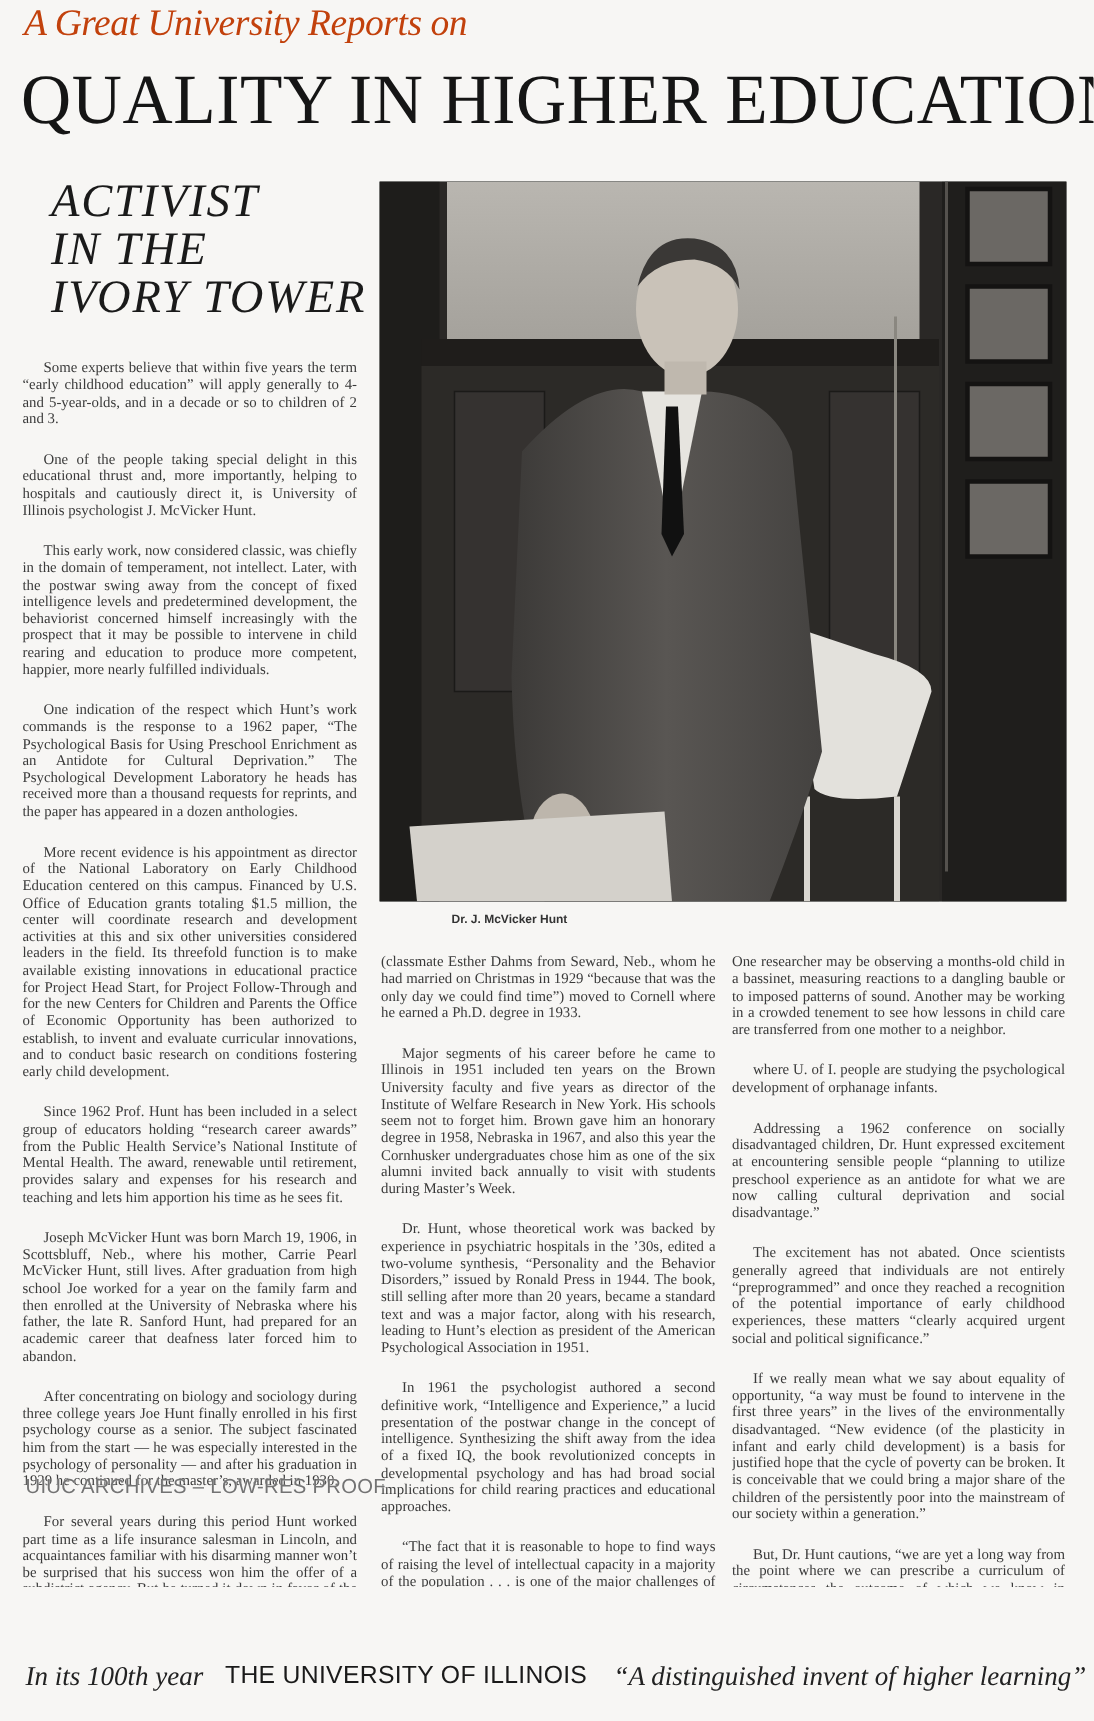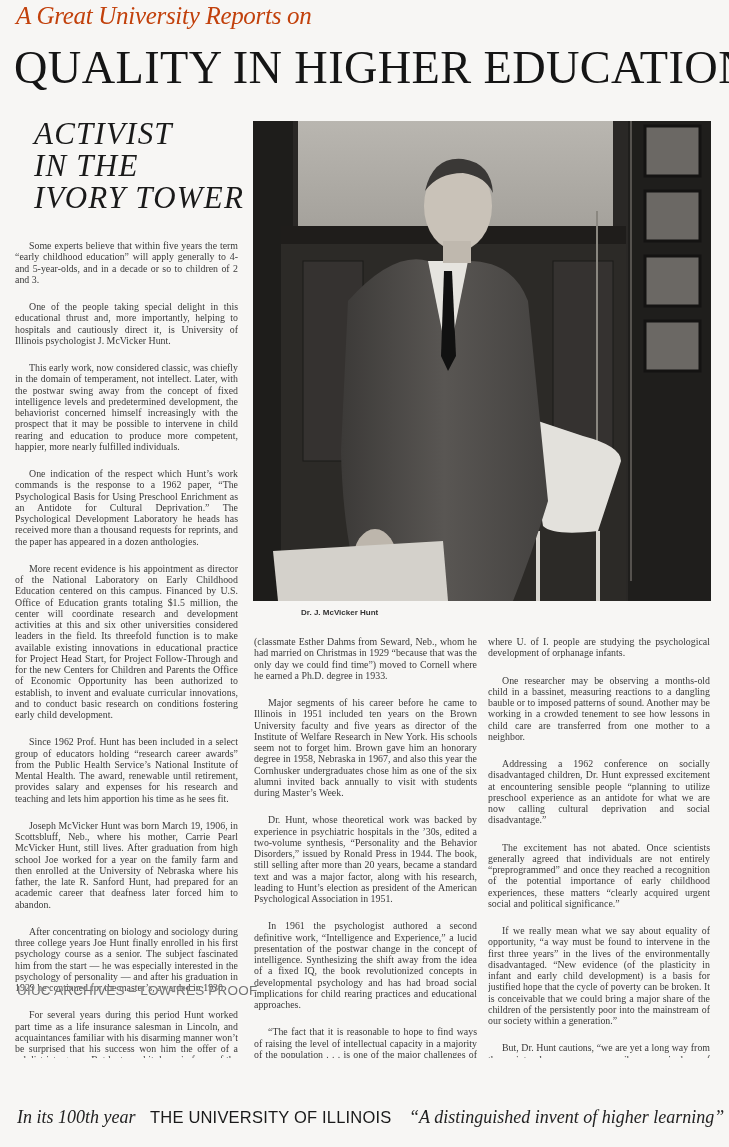--- a/index.html
+++ b/index.html
@@ -138,22 +138,22 @@
 
 <div class="col col2">
     <p>(classmate Esther Dahms from Seward, Neb., whom he had married on Christmas in 1929 “because that was the only day we could find time”) moved to Cornell where he earned a Ph.D. degree in 1933.</p>
     <p>Major segments of his career before he came to Illinois in 1951 included ten years on the Brown University faculty and five years as director of the Institute of Welfare Research in New York. His schools seem not to forget him. Brown gave him an honorary degree in 1958, Nebraska in 1967, and also this year the Cornhusker undergraduates chose him as one of the six alumni invited back annually to visit with students during Master’s Week.</p>
     <p>Dr. Hunt, whose theoretical work was backed by experience in psychiatric hospitals in the ’30s, edited a two-volume synthesis, “Personality and the Behavior Disorders,” issued by Ronald Press in 1944. The book, still selling after more than 20 years, became a standard text and was a major factor, along with his research, leading to Hunt’s election as president of the American Psychological Association in 1951.</p>
     <p>In 1961 the psychologist authored a second definitive work, “Intelligence and Experience,” a lucid presentation of the postwar change in the concept of intelligence. Synthesizing the shift away from the idea of a fixed IQ, the book revolutionized concepts in developmental psychology and has had broad social implications for child rearing practices and educational approaches.</p>
     <p>“The fact that it is reasonable to hope to find ways of raising the level of intellectual capacity in a majority of the population . . . is one of the major challenges of our times,” Dr. Hunt concluded in the book, cautioning of difficult research ahead.</p>
     <p>Today, the Illinois scientist, his graduate students and postdoctoral associates are engaged in more research projects than this space can contain. Some are with very young children, “our 84 infants,” close by in Urbana-Champaign. Others are in distant Iran</p>
   </div>
 <div class="col col3">
+    <p>One researcher may be observing a months-old child in a bassinet, measuring reactions to a dangling bauble or to imposed patterns of sound. Another may be working in a crowded tenement to see how lessons in child care are transferred from one mother to a neighbor.</p>
     <p>where U. of I. people are studying the psychological development of orphanage infants.</p>
-    <p>One researcher may be observing a months-old child in a bassinet, measuring reactions to a dangling bauble or to imposed patterns of sound. Another may be working in a crowded tenement to see how lessons in child care are transferred from one mother to a neighbor.</p>
     <p>Addressing a 1962 conference on socially disadvantaged children, Dr. Hunt expressed excitement at encountering sensible people “planning to utilize preschool experience as an antidote for what we are now calling cultural deprivation and social disadvantage.”</p>
     <p>The excitement has not abated. Once scientists generally agreed that individuals are not entirely “preprogrammed” and once they reached a recognition of the potential importance of early childhood experiences, these matters “clearly acquired urgent social and political significance.”</p>
     <p>If we really mean what we say about equality of opportunity, “a way must be found to intervene in the first three years” in the lives of the environmentally disadvantaged. “New evidence (of the plasticity in infant and early child development) is a basis for justified hope that the cycle of poverty can be broken. It is conceivable that we could bring a major share of the children of the persistently poor into the mainstream of our society within a generation.”</p>
     <p>But, Dr. Hunt cautions, “we are yet a long way from the point where we can prescribe a curriculum of circumstances the outcome of which we know in advance. . . . I see no substitute for painstaking investigation of what works and what doesn’t work coupled with theoretical synthesis calculated to give us an accurate picture of early intellectual and motivational development.”</p>
   </div>
 
 <div class="watermark">UIUC ARCHIVES – LOW-RES PROOF</div>
 
 <div class="footer">
   <span class="left">In its 100th year</span>

